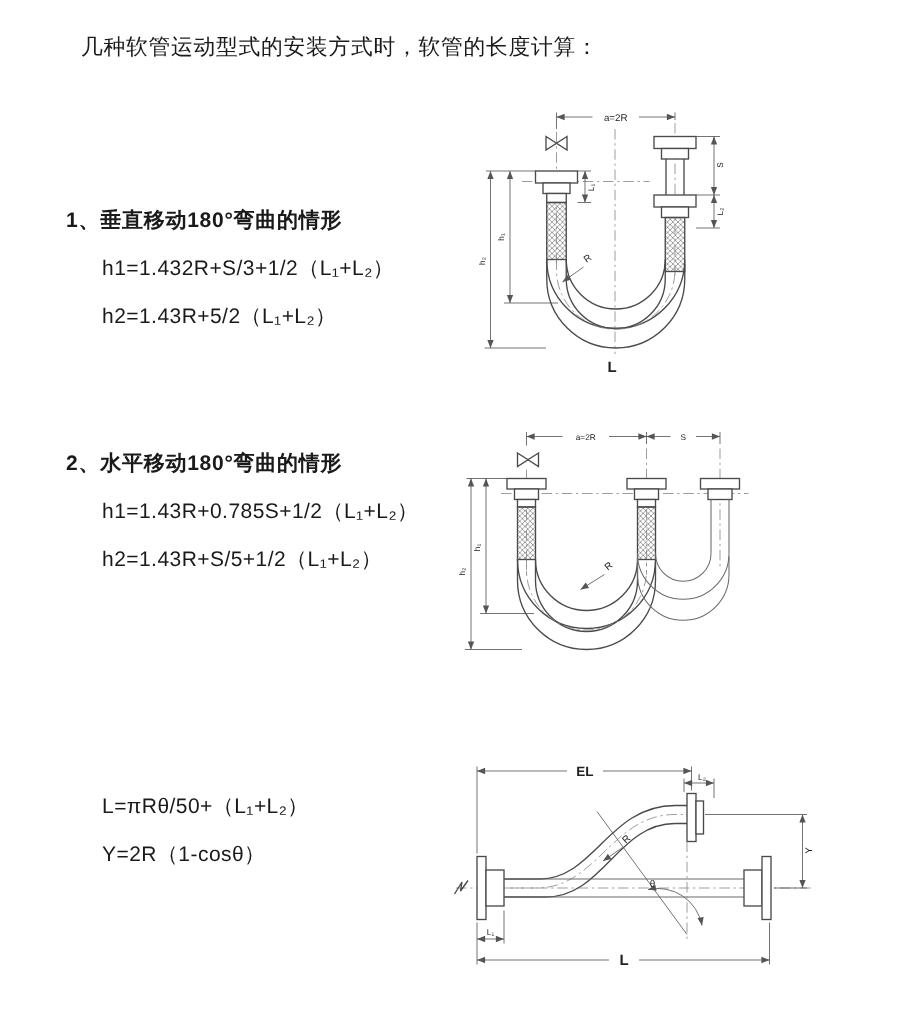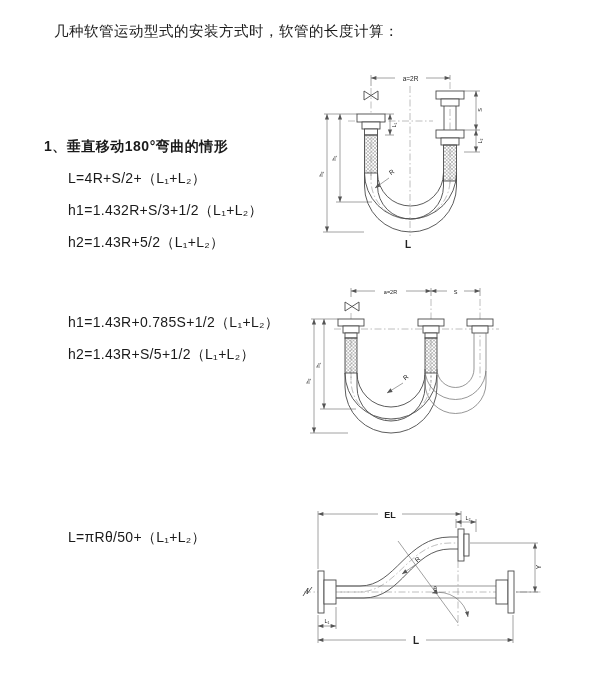--- a/index.html
+++ b/index.html
@@ -26,32 +26,33 @@
 </style>
 </head>
 <body>
 
 <div id="page">
 
   <div class="title">几种软管运动型式的安装方式时，软管的长度计算：</div>
 
   <div class="section" id="sec1">
     <div class="sec-heading">1、垂直移动180°弯曲的情形</div>
-    <div class="formula">L=4R+S/2+（L₁+L₂）</div>
     <div class="formula">h1=1.432R+S/3+1/2（L₁+L₂）</div>
     <div class="formula">h2=1.43R+5/2（L₁+L₂）</div>
   </div>
 
   <div class="section" id="sec2">
+    <div class="sec-heading">2、水平移动180°弯曲的情形</div>
     <div class="formula">h1=1.43R+0.785S+1/2（L₁+L₂）</div>
     <div class="formula">h2=1.43R+S/5+1/2（L₁+L₂）</div>
   </div>
 
   <div class="section" id="sec3">
     <div class="formula">L=πRθ/50+（L₁+L₂）</div>
+    <div class="formula">Y=2R（1-cosθ）</div>
   </div>
 
   <div class="diagram" id="d1">
     <svg width="225" height="196" viewBox="0 0 225 196">
       <defs>
         <marker id="ar1" viewBox="0 0 10 10" refX="9" refY="5" markerWidth="7" markerHeight="6" orient="auto-start-reverse" markerUnits="userSpaceOnUse">
             <path d="M0,1.5 L9,5 L0,8.5 z" fill="#555"></path>
           </marker>
         <pattern id="hp1" width="3.5" height="3.5" patternUnits="userSpaceOnUse">
             <path d="M0,0 L3.5,3.5 M3.5,0 L0,3.5" stroke="#909090" stroke-width="0.55"></path>

